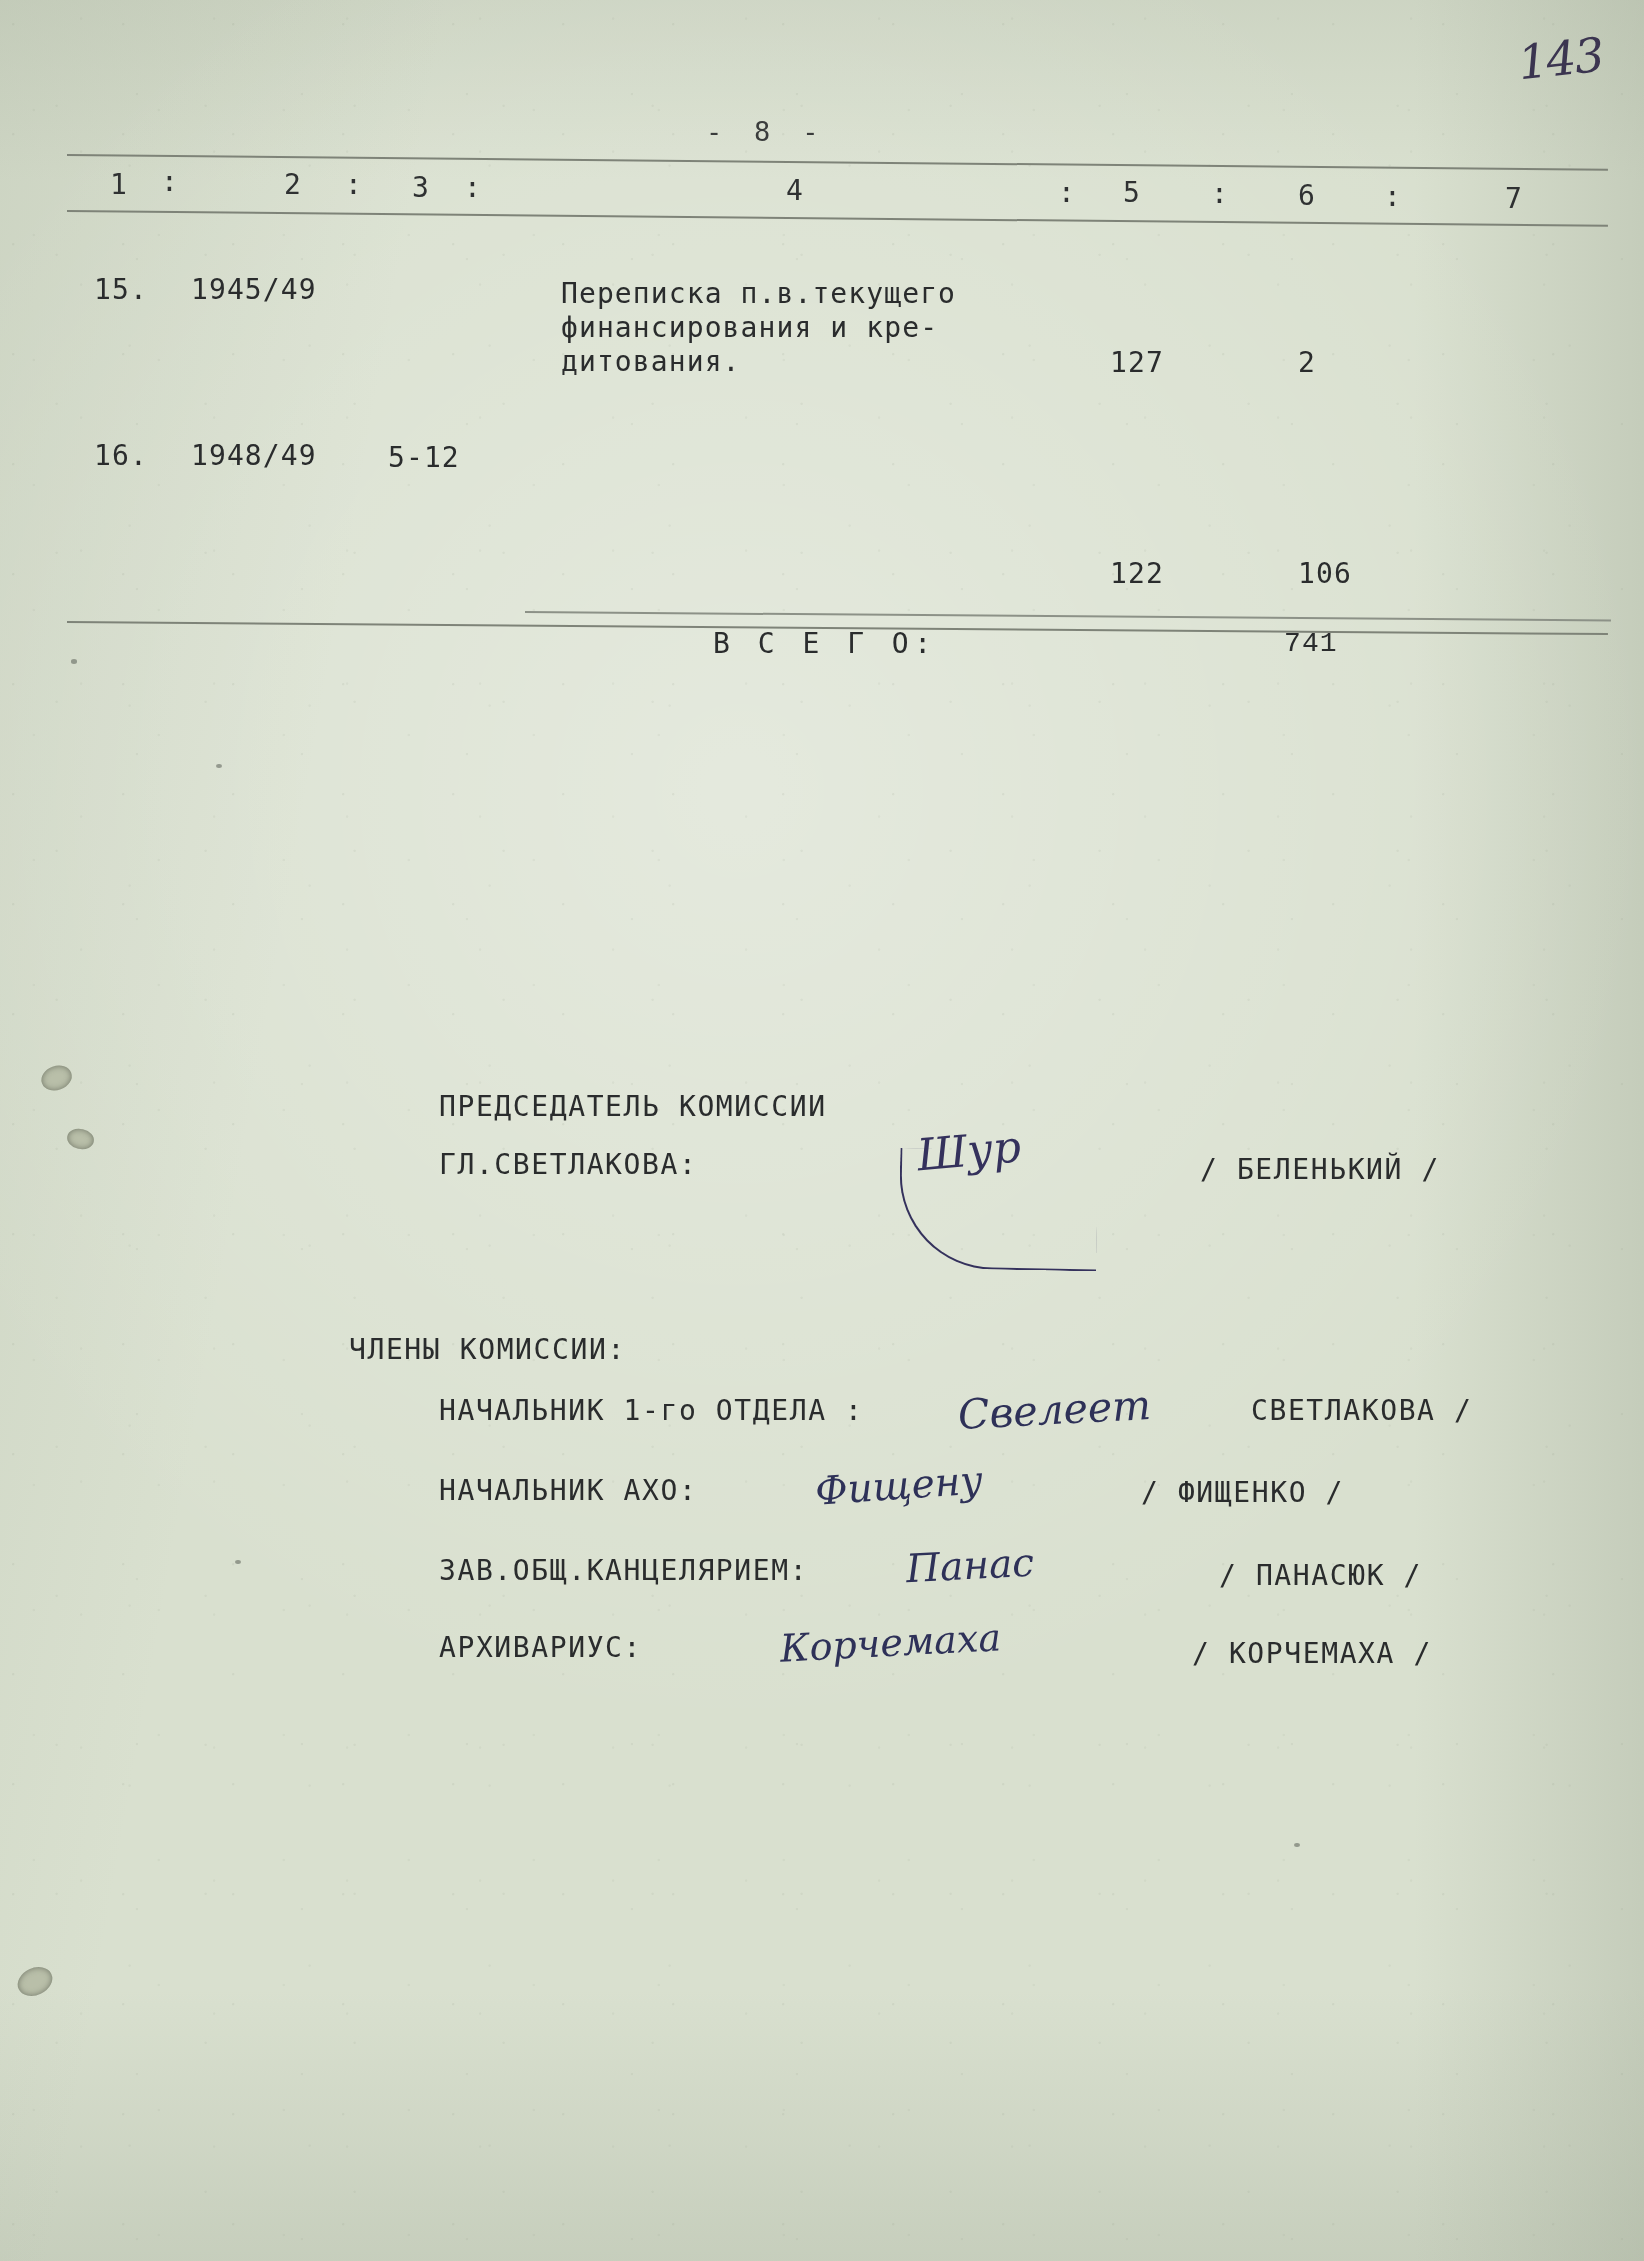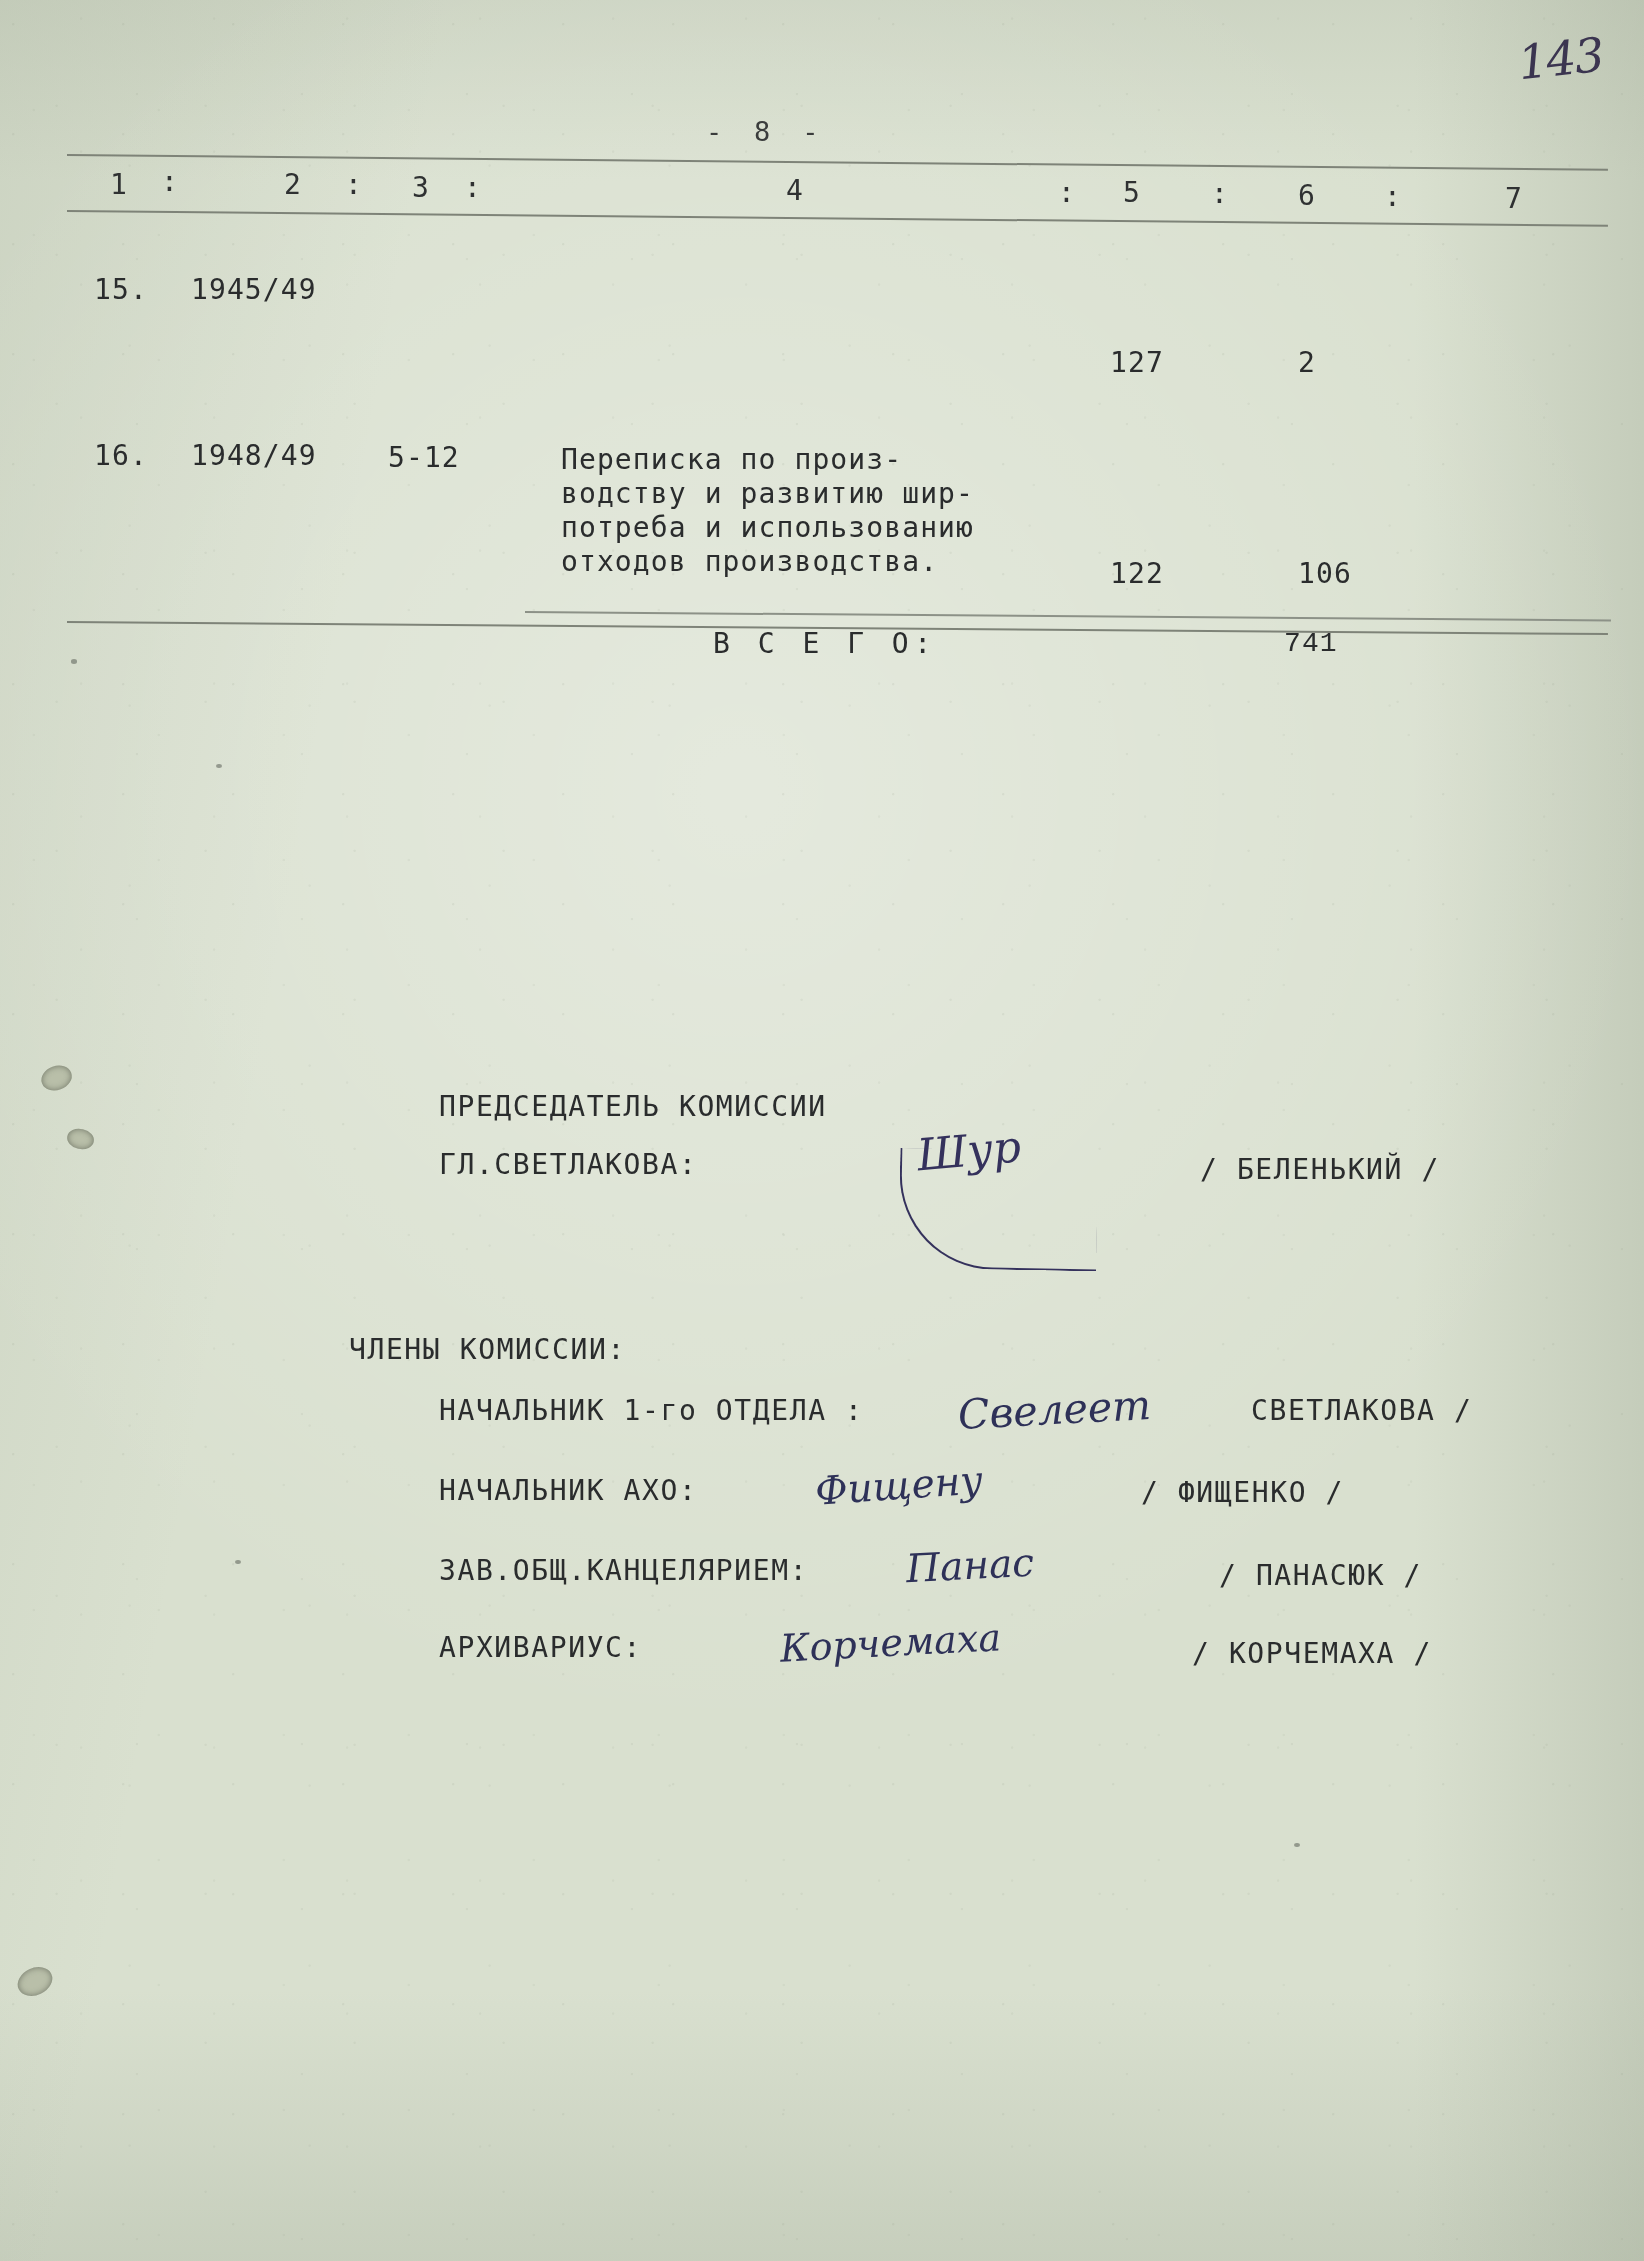--- a/index.html
+++ b/index.html
@@ -232,30 +232,29 @@
     <span class="s4">:</span>
     <span class="c5">5</span>
     <span class="s5">:</span>
     <span class="c6">6</span>
     <span class="s6">:</span>
     <span class="c7">7</span>
   </div>
 
   <div class="typed r15-num">15.</div>
   <div class="typed r15-dates">1945/49</div>
+  <div class="typed r15-desc">Переписка п.в.текущего
+финансирования и кре-
+дитования.</div>
   <div class="typed r15-q1">127</div>
   <div class="typed r15-q2">2</div>
 
   <div class="typed r16-num">16.</div>
   <div class="typed r16-dates">1948/49</div>
   <div class="typed r16-code">5-12</div>
-  <div class="typed r16-desc">Переписка по произ-
-водству и развитию шир-
-потреба и использованию
-отходов производства.</div>
   <div class="typed r16-q1">122</div>
   <div class="typed r16-q2">106</div>
 
   <div class="typed total-label">В С Е Г О:</div>
   <div class="typed total-value">741</div>
 
   <div class="typed sig-title1">ПРЕДСЕДАТЕЛЬ КОМИССИИ</div>
   <div class="typed sig-title2">ГЛ.СВЕТЛАКОВА:</div>
   <div class="sign sign-1">Шур</div>
   <div class="typed sig-name1">/ БЕЛЕНЬКИЙ /</div>

